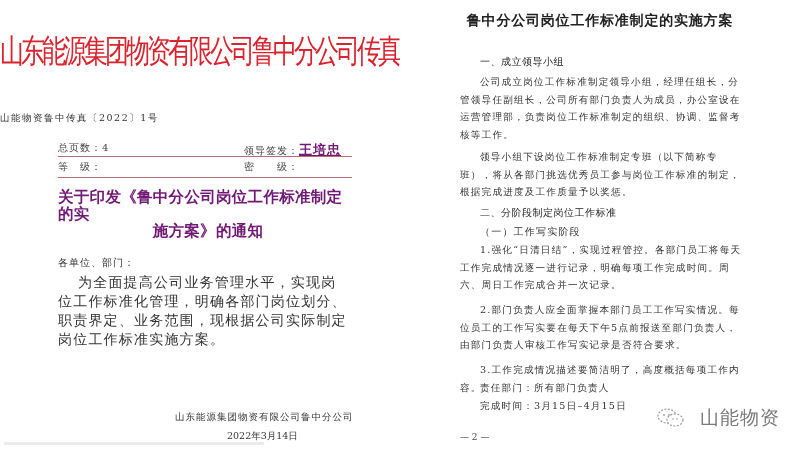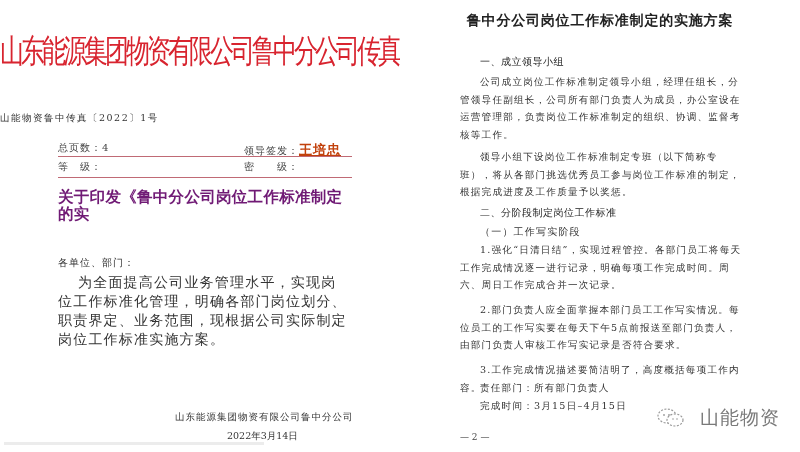--- a/index.html
+++ b/index.html
@@ -26,21 +26,21 @@
     .meta-row {
       position: absolute; left: 58px; width: 295px; font-size: 10px; color: #444; letter-spacing: 1px;
     }
     .meta-row .right { position: absolute; left: 186px; top: 0; }
     .meta-row-1 { top: 141px; }
     .meta-row-2 { top: 160px; }
     .rule { position: absolute; left: 58px; width: 294px; height: 1px; background: #c06a75; }
     .rule-1 { top: 156px; }
     .rule-2 { top: 177px; }
     .signature {
-      font-family: "DejaVu Sans", sans-serif; font-weight: bold; font-size: 13px; color: #c2410c; letter-spacing: 1px; text-decoration: underline;
+      font-family: "DejaVu Sans", sans-serif; font-weight: bold; font-size: 13px; color: #701a75; letter-spacing: 1px; text-decoration: underline;
     }
     .notice-title {
       position: absolute; left: 58px; width: 300px; top: 188px; font-size: 15.5px; font-weight: bold;
       color: #701a75; line-height: 17px; letter-spacing: 0.3px;
     }
     .notice-title .line2 { display: block; text-align: center; }
     .salutation { position: absolute; left: 58px; top: 256px; font-size: 10px; letter-spacing: 1px; color: #333; text-align: center; }
     .notice-body {
       position: absolute; left: 58px; width: 292px; top: 273px; font-size: 14px; line-height: 19px;
       color: #333; letter-spacing: 1.2px; text-indent: 20px;
@@ -85,20 +85,21 @@
   </div>
   <div class="rule rule-1"></div>
   <div class="meta-row meta-row-2">
     <span>等　级：</span>
     <span class="right">密　　级：</span>
   </div>
   <div class="rule rule-2"></div>
 
   <div class="notice-title">
     <span>关于印发《鲁中分公司岗位工作标准制定的实</span>
+    <span class="line2">施方案》的通知</span>
   </div>
 
   <div class="salutation">各单位、部门：</div>
   <div class="notice-body">为全面提高公司业务管理水平，实现岗位工作标准化管理，明确各部门岗位划分、职责界定、业务范围，现根据公司实际制定岗位工作标准实施方案。</div>
 
   <div class="issuer">山东能源集团物资有限公司鲁中分公司</div>
   <div class="issue-date">2022年3月14日</div>
   <div class="left-bottom-border"></div>
 </div>
 

